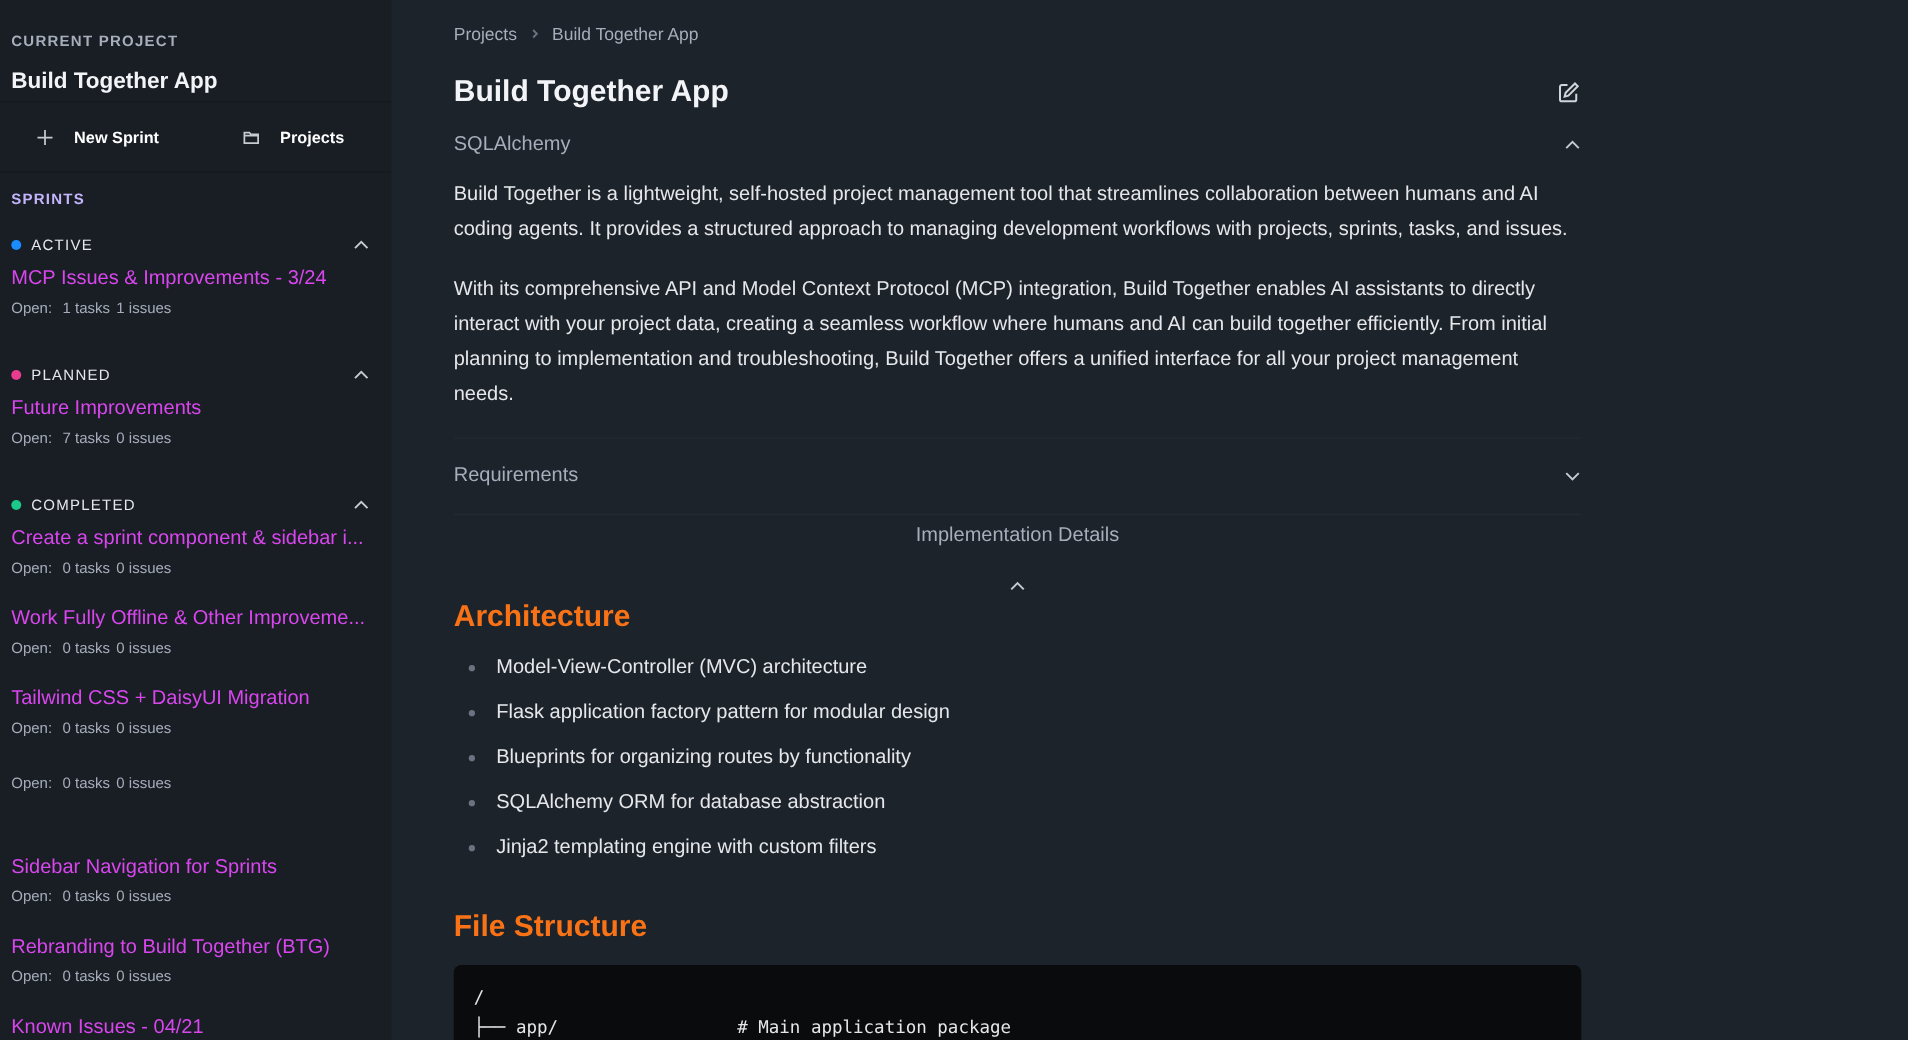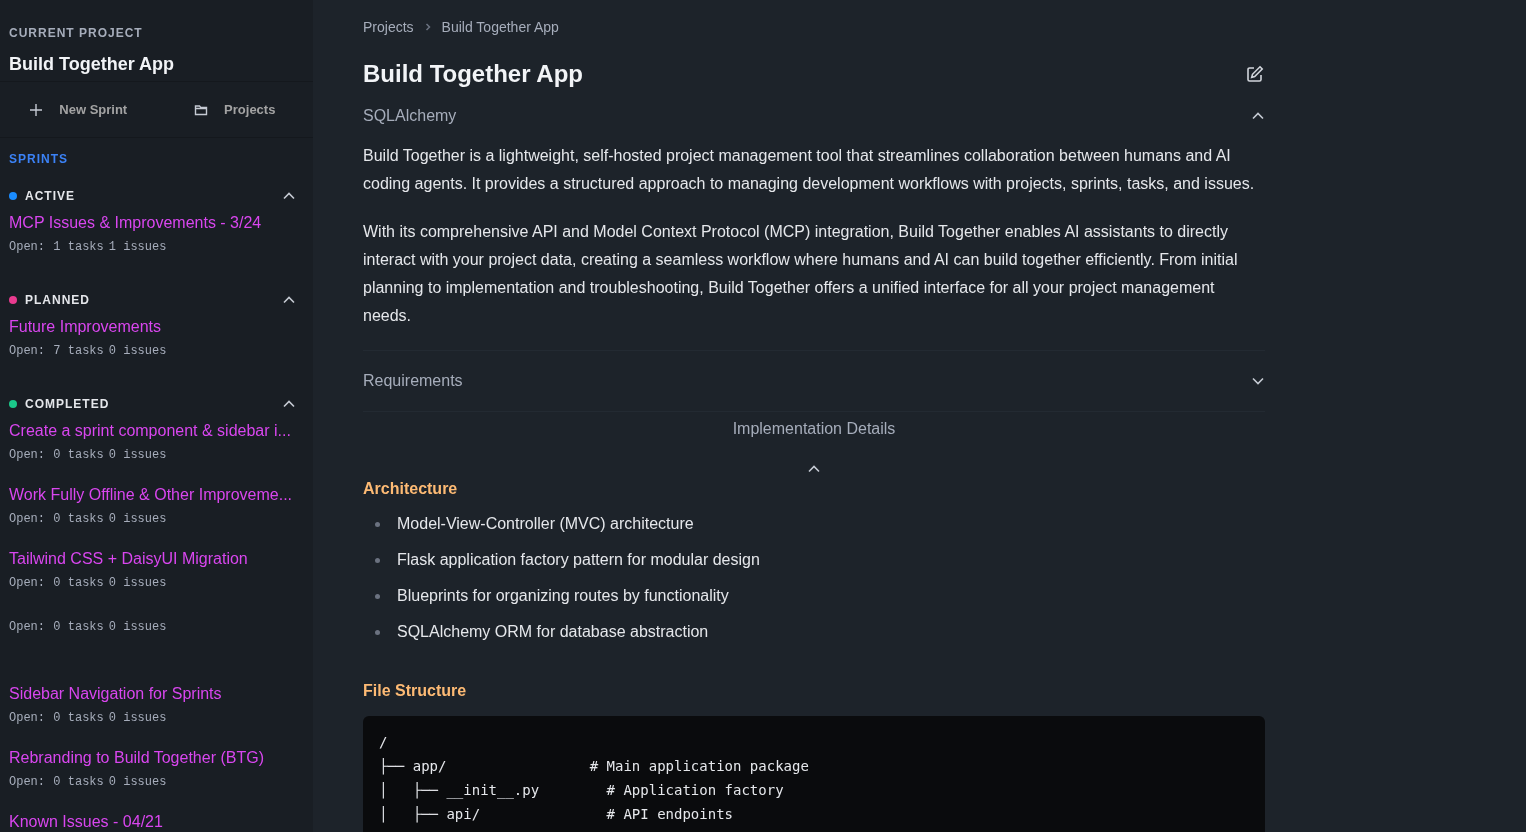--- a/index.html
+++ b/index.html
@@ -20,62 +20,62 @@
   .sb-kicker {
     font-size: 12px; font-weight: 700; letter-spacing: 1px; color: #a6adbb;
     text-transform: uppercase;
   }
   .sb-project { font-size: 18px; font-weight: 700; color: #f2f4f7; margin-top: 14px; }
   .sb-actions {
     display: flex; height: 56px; align-items: center; border-bottom: 1px solid #14181d;
   }
   .sb-action {
     flex: 1; display: flex; align-items: center; justify-content: center; gap: 16px;
-    font-size: 13px; font-weight: 700; color: #a3a3a3; cursor: pointer;
+    font-size: 13px; font-weight: 700; color: #ffffff; cursor: pointer;
   }
   .sb-action svg { width: 14px; height: 14px; stroke: #c5cad3; fill: none; stroke-width: 1.4; }
   .sb-section-title {
-    font-size: 12px; font-weight: 700; letter-spacing: 1px; color: #3b82f6;
+    font-size: 12px; font-weight: 700; letter-spacing: 1px; color: #c4b5fd;
     padding: 14px 9px 0 9px; height: 42px;
   }
   .group-head {
     display: flex; align-items: center; padding: 0 17px 0 9px; height: 32px;
     margin-top: 0; cursor: pointer;
   }
   .dot { width: 8px; height: 8px; border-radius: 50%; margin-right: 8px; }
-  .group-label { font-size: 12px; font-weight: 700; letter-spacing: 1px; color: #e5e7eb; flex: 1; }
+  .group-label { font-size: 12px; font-weight: 400; letter-spacing: 1px; color: #e5e7eb; flex: 1; }
   .chev { width: 14px; height: 14px; stroke: #c5cad3; fill: none; stroke-width: 1.6; }
   .sprint { padding: 0 9px; height: 64px; cursor: pointer; }
   .sprint-name {
     font-size: 16px; color: #d946ef; white-space: nowrap; overflow: hidden;
     text-overflow: ellipsis; max-width: 290px; padding-top: 2px;
   }
   .sprint-meta { font-size: 12px; color: #a6adbb; margin-top: 7px; }
-  .sprint-meta span { margin-right: 5px; font-family: Liberation Mono, monospace; }
+  .sprint-meta span { margin-right: 5px; }
   .group { margin-bottom: 8px; }
 
   
   .main { flex: 1; padding: 0 43px 0 50px; position: relative; overflow: hidden; }
   .breadcrumb { display: flex; align-items: center; gap: 10px; padding-top: 14px; height: 40px; font-size: 14px; color: #a6adbb; }
   .breadcrumb .sep { width: 8px; height: 8px; stroke: #6b7280; fill: none; stroke-width: 1.5; }
   .title-row { display: flex; align-items: center; justify-content: space-between; height: 44px; margin-top: 12px; }
   .page-title { font-size: 24px; font-weight: 700; color: #f2f4f7; }
   .edit-icon { width: 18px; height: 18px; stroke: #d1d5db; fill: none; stroke-width: 1.6; cursor: pointer; margin-right: 1px; }
   .collapse-head {
     display: flex; justify-content: space-between; align-items: center;
     cursor: pointer;
   }
   .collapse-title { font-size: 16px; color: #a6adbb; }
   .desc-head { height: 32px; margin-top: 4px; }
   .desc-body { padding-top: 10px; }
   .desc-body p { font-size: 16px; line-height: 28px; color: #e5e7eb; margin-bottom: 20px; }
   .divider { height: 1px; background: #232a32; margin-top: 0; }
   .req-head { height: 60px; }
   .impl-head { height: 56px; margin-top: 8px; flex-direction: column; }
-  .h3 { font-size: 16px; font-weight: 700; color: #fdba74; margin-top: 4px; margin-bottom: 16px; }
+  .h3 { font-size: 24px; font-weight: 700; color: #f97316; margin-top: 4px; margin-bottom: 16px; }
   ul.bullets { list-style: none; padding-left: 10px; }
   ul.bullets li { font-size: 16px; color: #e5e7eb; height: 36px; line-height: 20px; display: flex; align-items: flex-start; }
   ul.bullets li .bullet { width: 5px; height: 5px; border-radius: 50%; background: #6b7280; margin: 8px 17px 0 2px; flex-shrink: 0; }
   .h3.files { margin-top: 24px; margin-bottom: 16px; }
   .code {
     background: #0a0b0d; border-radius: 6px; padding: 14px 16px;
     font-family: "DejaVu Sans Mono", "Liberation Mono", monospace; font-size: 14px;
     color: #e5e7eb; white-space: pre; line-height: 24px; height: 200px; overflow: hidden;
   }
 </style>
@@ -224,20 +224,24 @@
           <span>Flask application factory pattern for modular design</span>
         </li>
         <li>
           <span class="bullet"></span>
           <span>Blueprints for organizing routes by functionality</span>
         </li>
         <li>
           <span class="bullet"></span>
           <span>SQLAlchemy ORM for database abstraction</span>
         </li>
+        <li>
+          <span class="bullet"></span>
+          <span>Jinja2 templating engine with custom filters</span>
+        </li>
       </ul>
 
     <h3 class="h3 files">File Structure</h3>
     <div class="code">/
 ├── app/                 # Main application package
 │   ├── __init__.py        # Application factory
 │   ├── api/               # API endpoints</div>
   </main>
 </div>
 

